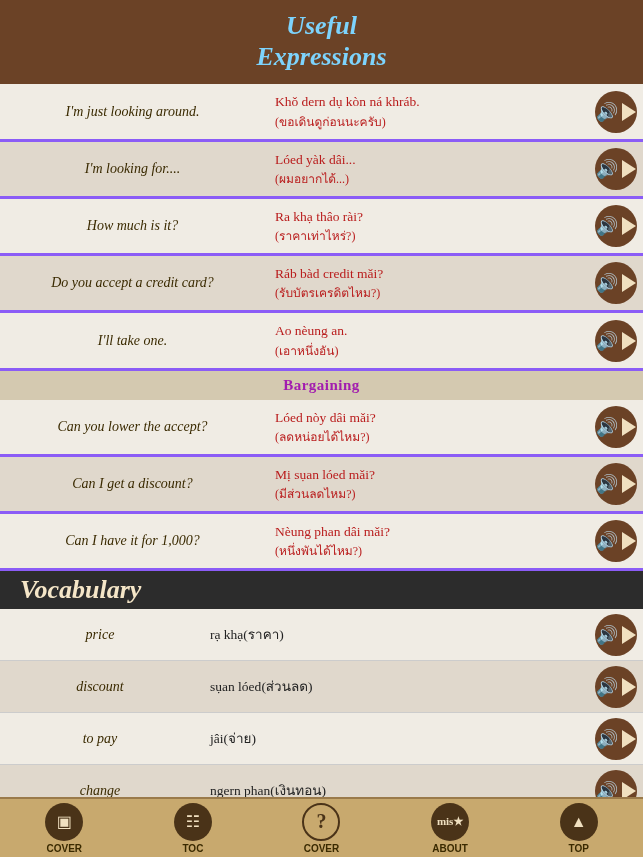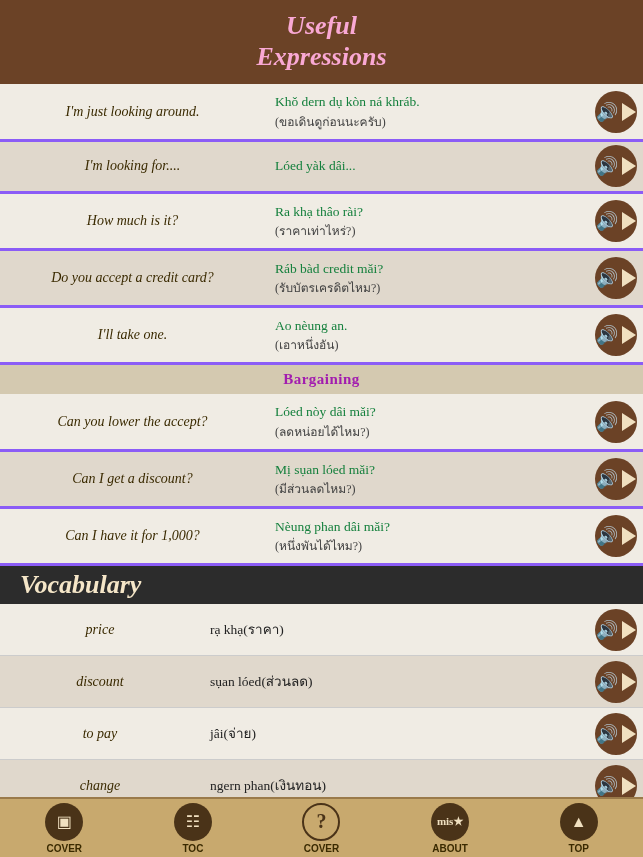--- a/index.html
+++ b/index.html
@@ -12,21 +12,21 @@
       position: relative;
     }
 
     
     .header {
       background: #6b4226;
       text-align: center;
       padding: 10px 20px 12px;
     }
     .header-title {
-      color: #f9a8d4;
+      color: #7dd3fc;
       font-size: 26px;
       font-weight: bold;
       line-height: 1.2;
       font-style: italic;
     }
 
     
     .section-divider {
       background: #6b4226;
       text-align: center;
@@ -76,27 +76,27 @@
     .thai-col {
       flex: 1;
       padding: 8px 10px;
       font-size: 13.5px;
       color: #222;
       line-height: 1.5;
     }
 
     .thai-col .romanized {
       font-size: 13.5px;
-      color: #15803d;
+      color: #b91c1c;
       display: block;
     }
 
     .thai-col .thai-script {
       font-size: 12px;
-      color: #404040;
+      color: #b91c1c;
       display: block;
     }
 
     .audio-btn {
       width: 42px;
       height: 42px;
       background: #6b4226;
       border-radius: 50%;
       margin-right: 6px;
       flex-shrink: 0;
@@ -232,20 +232,21 @@
           <span class="thai-script">(ขอเดินดูก่อนนะครับ)</span>
         </div>
         <div class="audio-btn" style="width: 42px; height: 42px; background: rgb(107, 66, 38); border-radius: 50%; margin-right: 6px; flex-shrink: 0; display: flex; align-items: center; justify-content: center;">
           <span class="speaker-icon">🔊</span>
         </div>
       </div>
       <div class="expression-row">
         <div class="eng-col">I'm looking for....</div>
         <div class="thai-col">
           <span class="romanized">Lóed yàk dâi...</span>
+          <span class="thai-script">(ผมอยากได้...)</span>
         </div>
         <div class="audio-btn" style="width: 42px; height: 42px; background: rgb(107, 66, 38); border-radius: 50%; margin-right: 6px; flex-shrink: 0; display: flex; align-items: center; justify-content: center;">
           <span class="speaker-icon">🔊</span>
         </div>
       </div>
       <div class="expression-row">
         <div class="eng-col">How much is it?</div>
         <div class="thai-col">
           <span class="romanized">Ra khạ thâo rài?</span>
           <span class="thai-script">(ราคาเท่าไหร่?)</span>

